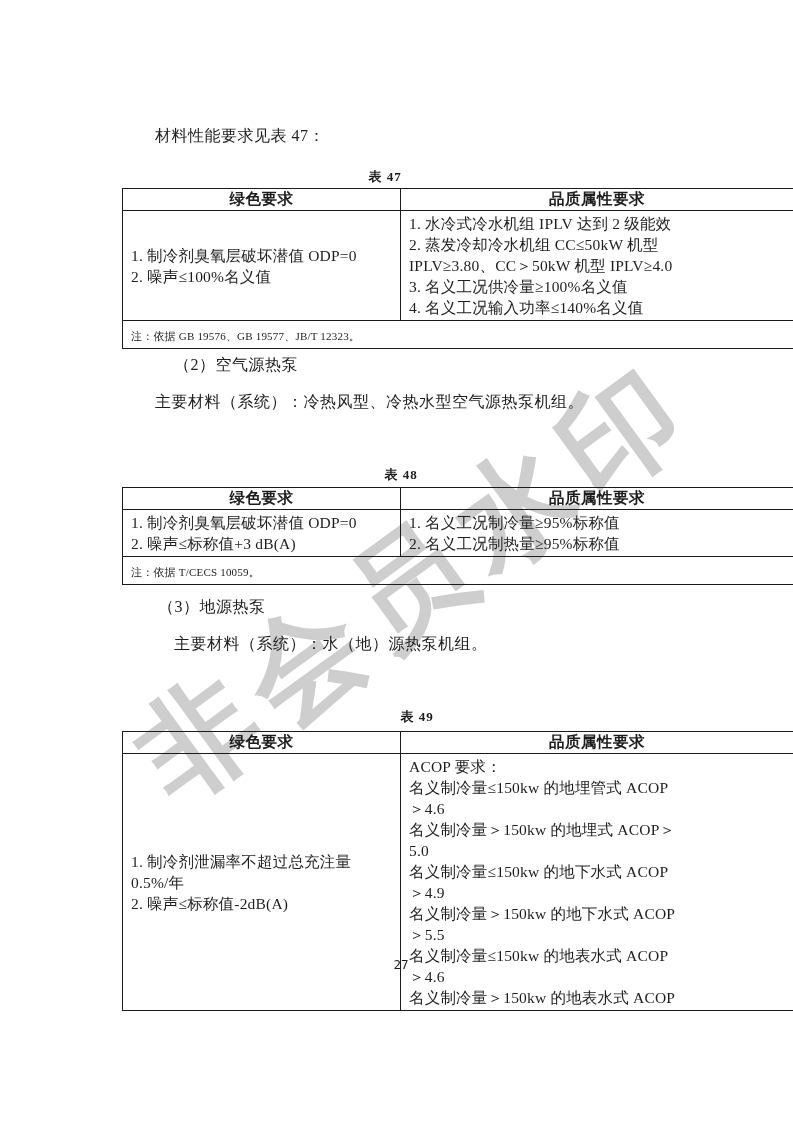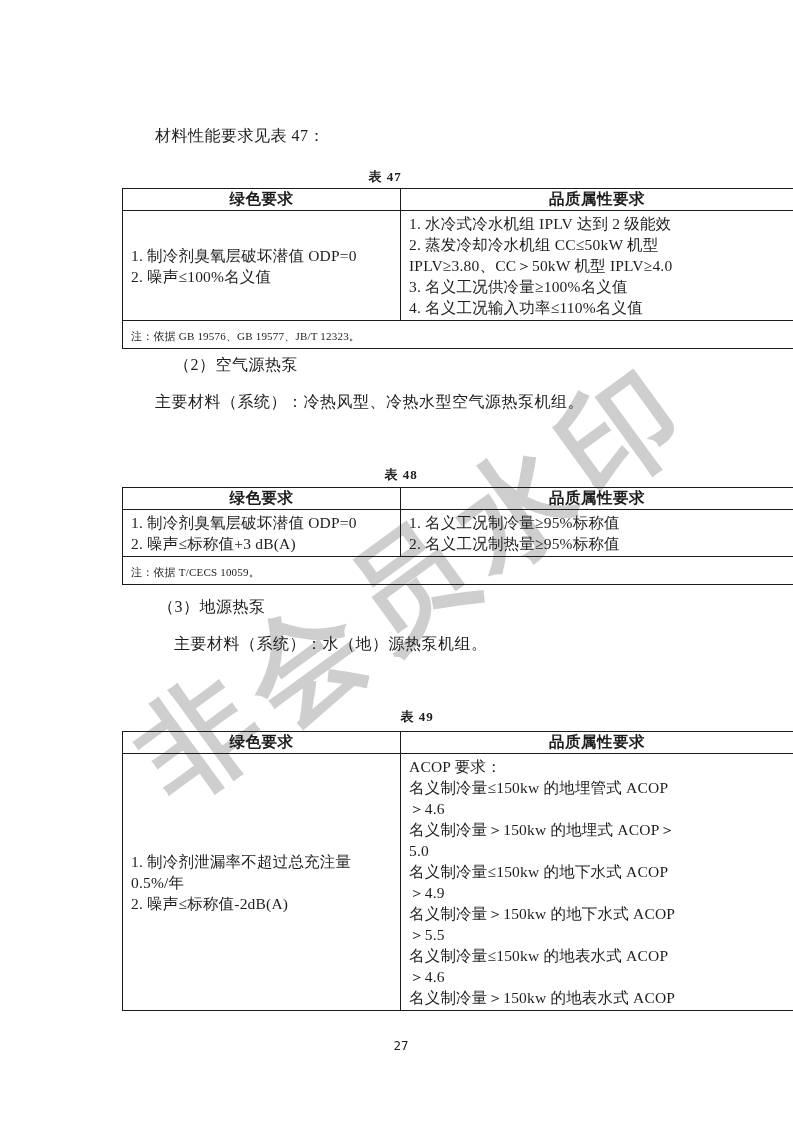--- a/index.html
+++ b/index.html
@@ -111,21 +111,21 @@
         <tr>
           <td class="body-cell">
               <div class="line">1. 制冷剂臭氧层破坏潜值 ODP=0</div>
               <div class="line">2. 噪声≤100%名义值</div>
             </td>
           <td class="body-cell">
               <div class="line">1. 水冷式冷水机组 IPLV 达到 2 级能效</div>
               <div class="line">2. 蒸发冷却冷水机组 CC≤50kW 机型</div>
               <div class="line">IPLV≥3.80、CC＞50kW 机型 IPLV≥4.0</div>
               <div class="line">3. 名义工况供冷量≥100%名义值</div>
-              <div class="line">4. 名义工况输入功率≤110%名义值</div>
+              <div class="line">4. 名义工况输入功率≤140%名义值</div>
             </td>
         </tr>
         <tr>
           <td class="note-cell" colspan="2">注：依据 GB 19576、GB 19577、JB/T 12323。</td>
         </tr>
       </tbody>
     </table>
   </div>
 
   <div class="block para" style="top:355px; left:158px;margin-left:16px;">（2）空气源热泵</div>
@@ -203,15 +203,15 @@
               <div class="line">＞5.5</div>
               <div class="line">名义制冷量≤150kw 的地表水式 ACOP</div>
               <div class="line">＞4.6</div>
               <div class="line">名义制冷量＞150kw 的地表水式 ACOP</div>
             </td>
         </tr>
       </tbody>
     </table>
   </div>
 
-  <div class="block page-number" style="top:1038px; left:122px;">27</div>
+  <div class="block page-number" style="top:957px; left:122px;">27</div>
 
 </div>
 
 </body></html>

